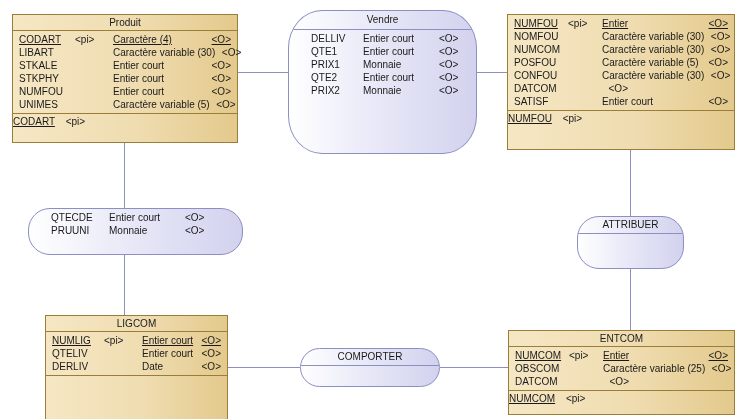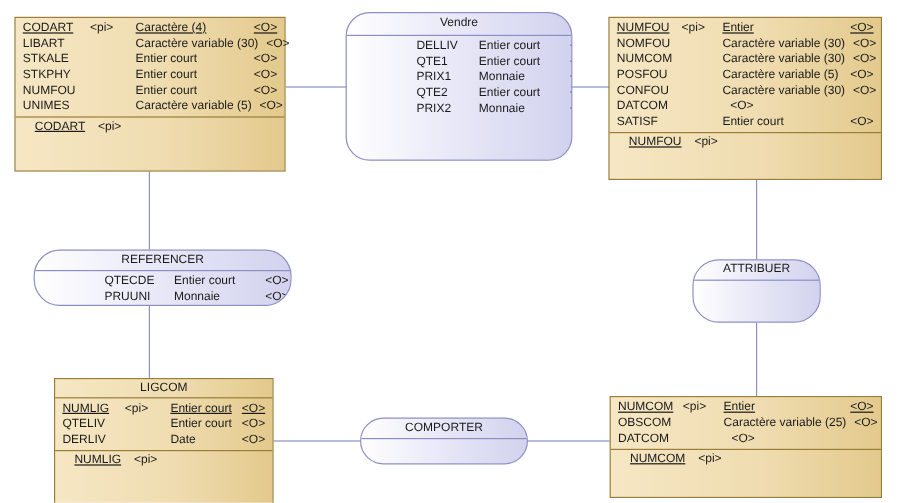--- a/index.html
+++ b/index.html
@@ -31,21 +31,20 @@
     border-bottom:1px solid #9a7d36;
     font-size:10px;
   }
   .entity .ent-body{
     padding:2px 0 2px 0;
     border-bottom:1px solid #9a7d36;
   }
   .entity .ent-foot{
     height:15px;line-height:15px;
     padding-left:0;
-    margin-left:16px;
   }
   .attr{
     display:flex;
     height:13px;line-height:13px;
     padding:0 6px;
     white-space:nowrap;
   }
   .attr .a-name{flex:0 0 auto;}
   .attr .a-pi{flex:0 0 auto;}
   .attr .a-type{flex:1 1 auto;}
@@ -63,21 +62,21 @@
     font-size:10px;
     color:#1a1a1a;
     overflow:hidden;
   }
   .rel .rel-title{
     height:16px;line-height:16px;
     text-align:center;
     border-bottom:1px solid #8b8fc4;
   }
   .rel .rel-body{padding:2px 0 0 0;}
-  .rel .attr{padding:0 0 0 22px;margin-left:36px;}
+  .rel .attr{padding:0 0 0 22px;}
 
   
   #rel-vendre{border-radius:34px/38px;}
   #rel-vendre .rel-title{height:18px;line-height:18px;}
   #rel-vendre .attr{padding-left:22px;}
   #rel-vendre .attr .a-name{width:52px;}
   #rel-vendre .attr .a-type{width:76px;flex:0 0 auto;}
 
   #rel-referencer .attr .a-name{width:58px;}
   #rel-referencer .attr .a-type{width:76px;flex:0 0 auto;}
@@ -90,20 +89,21 @@
   <div class="link h" style="left:238px;top:72px;width:52px;"></div>
   <div class="link h" style="left:475px;top:72px;width:33px;"></div>
   <div class="link v" style="left:124px;top:143px;height:65px;"></div>
   <div class="link v" style="left:124px;top:255px;height:60px;"></div>
   <div class="link v" style="left:630px;top:150px;height:66px;"></div>
   <div class="link v" style="left:630px;top:269px;height:61px;"></div>
   <div class="link h" style="left:228px;top:367px;width:72px;"></div>
   <div class="link h" style="left:440px;top:367px;width:68px;"></div>
 
   <div class="entity" id="ent-produit" style="left:12px;top:14px;width:226px;height:129px;">
+    <div class="ent-title">Produit</div>
     <div class="ent-body">
       <div class="attr pk">
         <span class="a-name" style="width:56px">CODART</span>
         <span class="a-pi" style="width:38px">&lt;pi&gt;</span>
         <span class="a-type">Caractère (4)</span>
         <span class="a-opt" style="width:26px">&lt;O&gt;</span>
       </div>
       <div class="attr">
         <span class="a-name" style="width:56px">LIBART</span>
         <span class="a-pi" style="width:38px"></span>
@@ -206,27 +206,24 @@
         <span class="a-type">Entier court</span>
         <span class="a-opt" style="width:26px">&lt;O&gt;</span>
       </div>
       <div class="attr">
         <span class="a-name" style="width:52px">DERLIV</span>
         <span class="a-pi" style="width:38px"></span>
         <span class="a-type">Date</span>
         <span class="a-opt" style="width:26px">&lt;O&gt;</span>
       </div>
     </div>
-    <div class="ent-foot">
-      <span class="f-name">NUMLIG</span>
-      <span style="margin-left:8px">&lt;pi&gt;</span>
-    </div>
   </div>
 
   <div class="entity" id="ent-entcom" style="left:508px;top:330px;width:227px;height:85px;">
+    <div class="ent-title">ENTCOM</div>
     <div class="ent-body">
       <div class="attr pk">
         <span class="a-name" style="width:54px">NUMCOM</span>
         <span class="a-pi" style="width:34px">&lt;pi&gt;</span>
         <span class="a-type">Entier</span>
         <span class="a-opt" style="width:26px">&lt;O&gt;</span>
       </div>
       <div class="attr">
         <span class="a-name" style="width:54px">OBSCOM</span>
         <span class="a-pi" style="width:34px"></span>
@@ -238,21 +235,21 @@
         <span class="a-pi" style="width:34px"></span>
         <span class="a-opt" style="width:26px">&lt;O&gt;</span>
       </div>
     </div>
     <div class="ent-foot">
       <span class="f-name">NUMCOM</span>
       <span style="margin-left:8px">&lt;pi&gt;</span>
     </div>
   </div>
 
-  <div class="rel" id="rel-vendre" style="left:288px;top:10px;width:189px;height:124px;border-radius:20px;">
+  <div class="rel" id="rel-vendre" style="left:288px;top:10px;width:189px;height:144px;">
     <div class="rel-title">Vendre</div>
     <div class="rel-body">
       <div class="attr">
         <span class="a-name">DELLIV</span>
         <span class="a-type">Entier court</span>
         <span class="a-opt">&lt;O&gt;</span>
       </div>
       <div class="attr">
         <span class="a-name">QTE1</span>
         <span class="a-type">Entier court</span>
@@ -270,21 +267,20 @@
       </div>
       <div class="attr">
         <span class="a-name">PRIX2</span>
         <span class="a-type">Monnaie</span>
         <span class="a-opt">&lt;O&gt;</span>
       </div>
     </div>
   </div>
 
   <div class="rel" id="rel-referencer" style="left:28px;top:208px;width:215px;height:47px;">
-    <div class="rel-title">REFERENCER</div>
     <div class="rel-body">
       <div class="attr">
         <span class="a-name">QTECDE</span>
         <span class="a-type">Entier court</span>
         <span class="a-opt">&lt;O&gt;</span>
       </div>
       <div class="attr">
         <span class="a-name">PRUUNI</span>
         <span class="a-type">Monnaie</span>
         <span class="a-opt">&lt;O&gt;</span>

